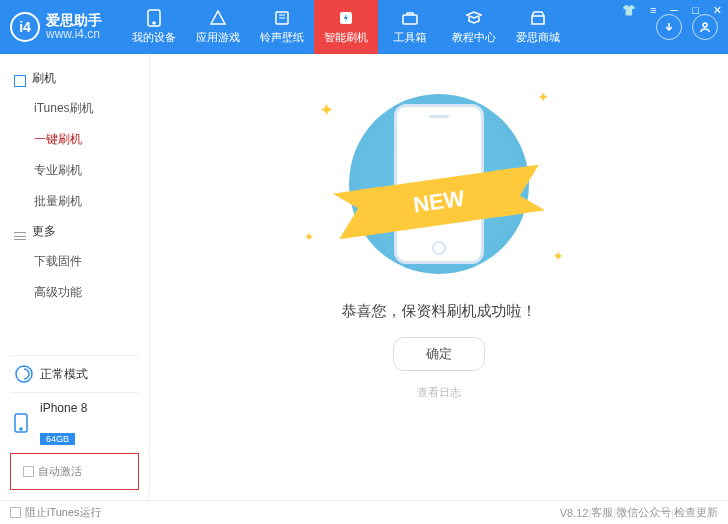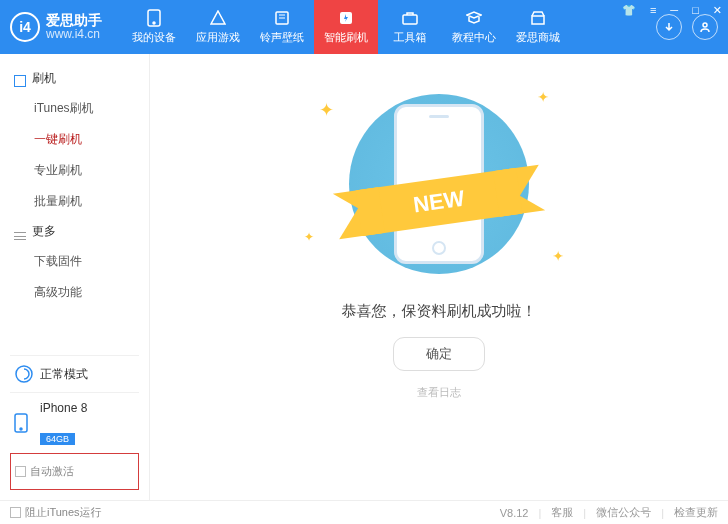--- a/index.html
+++ b/index.html
@@ -24,21 +24,21 @@
 .sb-group .sq{width:12px;height:12px;border:1.5px solid #2d8cf0;margin-right:6px}
 .sb-group .ln{width:12px;height:8px;border-top:1px solid #999;border-bottom:1px solid #999;margin-right:6px;position:relative}
 .sb-group .ln:before{content:"";position:absolute;top:3px;left:0;right:0;border-top:1px solid #999}
 .sb-item{padding:7px 14px 7px 34px;cursor:pointer;font-size:12px;color:#555}
 .sb-item.active{color:#b91c1c}
 .sb-foot{margin-top:auto;padding:0 10px}
 .mode-box{display:flex;align-items:center;padding:8px 4px;border-top:1px solid #f0f0f0}
 .mode-icon{width:20px;height:20px;margin-right:6px}
 .mode-box .txt{font-size:12px;color:#333}
 .storage{display:inline-block;background:#2d8cf0;color:#fff;font-size:9px;padding:1px 6px;border-radius:0;margin-top:18px}
-.chk-row{display:flex;gap:16px;padding:10px 4px;border:1.5px solid #d43c3c}
+.chk-row{display:flex;gap:16px;padding:10px 12px;border:1.5px solid #d43c3c}
 .chk{display:flex;align-items:center;font-size:11px;color:#888}
 .chk .box{width:11px;height:11px;border:1px solid #bbb;margin-right:4px;background:#fff}
 .main{flex:1;display:flex;flex-direction:column;align-items:center;padding-top:30px}
 .illus{width:260px;height:200px;position:relative;display:flex;align-items:center;justify-content:center}
 .phone{width:90px;height:160px;background:#fff;border:3px solid #d5e5f3;border-radius:12px;position:relative;z-index:2}
 .phone:before{content:"";position:absolute;top:8px;left:50%;transform:translateX(-50%);width:20px;height:3px;background:#d5e5f3;border-radius:2px}
 .phone:after{content:"";position:absolute;bottom:6px;left:50%;transform:translateX(-50%);width:10px;height:10px;border:2px solid #d5e5f3;border-radius:50%}
 .circle{position:absolute;width:180px;height:180px;border-radius:50%;background:radial-gradient(circle,#6bc4e8 0%,#5fb8de 100%);z-index:1}
 .banner{position:absolute;z-index:3;width:160px;height:46px;background:#ffc93c;transform:rotate(-8deg);display:flex;align-items:center;justify-content:center;color:#fff;font-weight:bold;font-size:22px;top:95px}
 .banner:before,.banner:after{content:"";position:absolute;border:23px solid #ffc93c;width:0;height:0}
@@ -47,21 +47,21 @@
 .spark{position:absolute;color:#ffc93c;font-size:18px}
 .s1{top:15px;left:10px}
 .s2{top:5px;right:20px;font-size:14px}
 .s3{bottom:40px;left:-5px;font-size:12px}
 .s4{bottom:20px;right:5px;font-size:14px}
 .msg{margin-top:18px;font-size:15px;color:#444}
 .btn{margin-top:16px;padding:7px 32px;border:1px solid #ddd;background:#fff;cursor:pointer;font-size:13px;color:#555;border-radius:11px}
 .link{margin-top:14px;font-size:11px;color:#bbb;cursor:pointer}
 .statusbar{height:24px;border-top:1px solid #eee;display:flex;align-items:center;padding:0 10px;font-size:11px;color:#999}
 .statusbar .chk{color:#888}
-.statusbar .right{margin-left:auto;display:flex;gap:10px;align-items:center}
+.statusbar .right{margin-left:auto;display:flex;align-items:center}
 .statusbar .sep{color:#ddd}
 svg{display:block}
 </style>
 </head>
 <body>
 
 <div class="header">
   <div class="logo">
     <div class="logo-icon">i4</div>
     <div class="logo-text">

